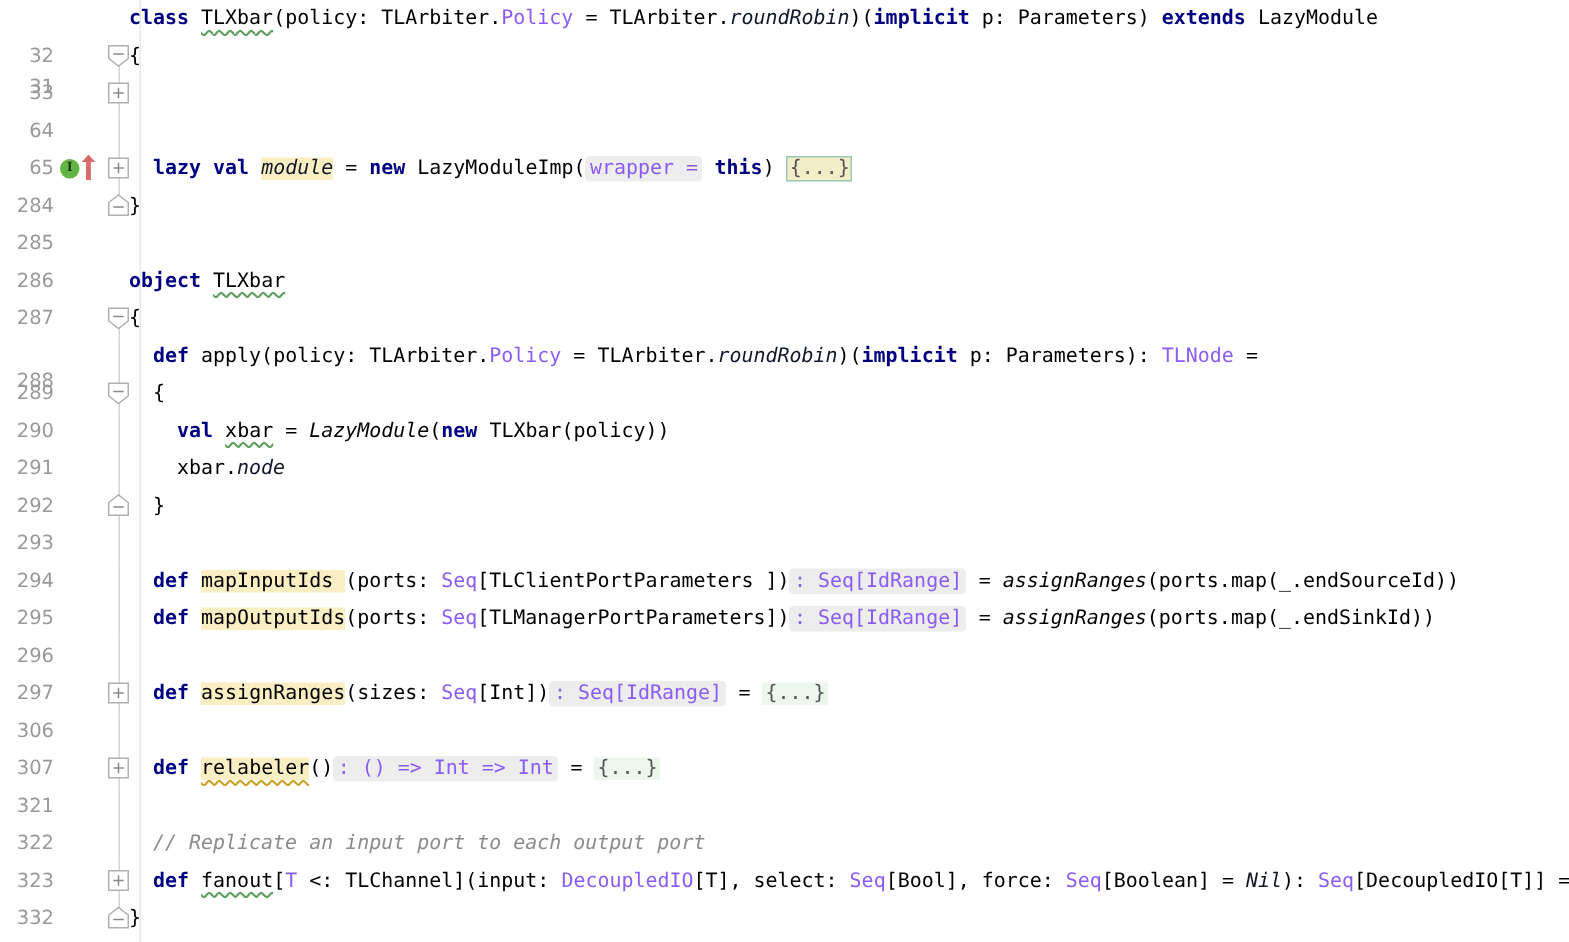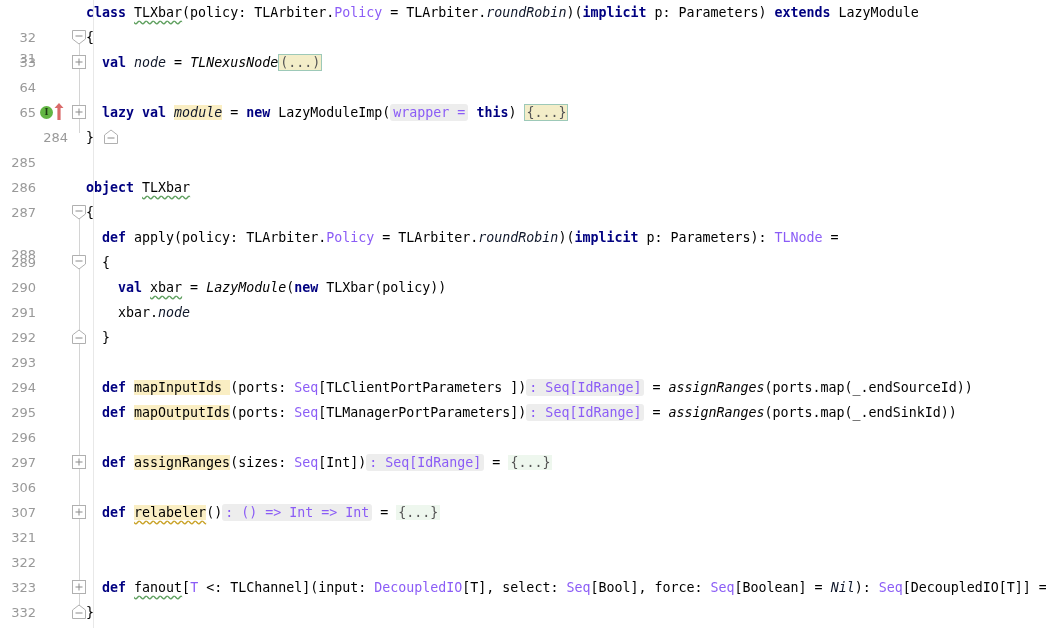--- a/index.html
+++ b/index.html
@@ -178,21 +178,21 @@
         <div class="row" style="position: absolute; top: 75px; left: 0px; width: 94px;"><div class="lineno">64</div></div>
         <div class="rail" style="top: 100px; height: 25px;"></div>
         <div class="row" style="position: absolute; top: 100px; left: 0px; width: 94px;"><div class="lineno">65</div><div class="gicon"><div class="impl-dot">I</div><svg class="up-arrow" viewBox="0 0 12 17">
               <path d="M6 0 L10.5 5 H7.6 V17 H4.4 V5 H1.5 Z" fill="#d96a6a"></path>
             </svg></div><div class="fold"><svg width="15" height="16" viewBox="0 0 15 16">
               <rect x="0.5" y="1.5" width="13" height="13" fill="#ffffff" stroke="#b0b0b0"></rect>
               <line x1="3.5" y1="8" x2="10.5" y2="8" stroke="#8a8a8a"></line>
               <line x1="7" y1="4.5" x2="7" y2="11.5" stroke="#8a8a8a"></line>
             </svg></div></div>
         <div class="rail" style="top: 125px; height: 8px;"></div>
-        <div class="row" style="position: absolute; top: 125px; left: 0px; width: 94px; margin-left: 32px;"><div class="lineno">284</div><div class="fold"><svg width="15" height="16" viewBox="0 0 15 16">
+        <div class="row" style="position: absolute; top: 125px; left: 0px; width: 94px;"><div class="lineno">284</div><div class="fold"><svg width="15" height="16" viewBox="0 0 15 16">
               <path d="M0.5 14.5 H13.5 V6 L7 1 L0.5 6 Z" fill="#ffffff" stroke="#b0b0b0"></path>
               <line x1="3.5" y1="9" x2="10.5" y2="9" stroke="#8a8a8a"></line>
             </svg></div></div>
         <div class="row" style="position: absolute; top: 150px; left: 0px; width: 94px;"><div class="lineno">285</div></div>
         <div class="row" style="position: absolute; top: 175px; left: 0px; width: 94px;"><div class="lineno">286</div></div>
         <div class="rail" style="top: 214px; height: 11px;"></div>
         <div class="row" style="position: absolute; top: 200px; left: 0px; width: 94px;"><div class="lineno">287</div><div class="fold"><svg width="15" height="16" viewBox="0 0 15 16">
               <path d="M0.5 1.5 H13.5 V10 L7 15 L0.5 10 Z" fill="#ffffff" stroke="#b0b0b0"></path>
               <line x1="3.5" y1="7" x2="10.5" y2="7" stroke="#8a8a8a"></line>
             </svg></div></div>
@@ -251,21 +251,20 @@
             </svg></div></div>
       </div>
   </div>
 
   <div class="codearea">
 
     <div class="code" style="top:0px"><span class="kw">class</span><span class="plain"> </span><span class="plain err-wavy">TLXbar</span><span class="plain">(policy: TLArbiter.</span><span class="type">Policy</span><span class="plain"> = TLArbiter.</span><span class="italic-purple">roundRobin</span><span class="plain">)(</span><span class="kw">implicit</span><span class="plain"> p: Parameters) </span><span class="kw">extends</span><span class="plain"> LazyModule</span></div>
 
     <div class="code" style="top:25px"><span class="plain">{</span></div>
 
-    <div class="code" style="top:50px"><span class="plain">  </span><span class="kw">val</span><span class="plain"> </span><span class="italic-purple">node</span><span class="plain"> = </span><span class="italic-blk">TLNexusNode</span><span class="fold-ph">(...)</span></div>
 
     <div class="code" style="top:75px"></div>
 
     <div class="code" style="top:100px"><span class="plain">  </span><span class="kw">lazy</span><span class="plain"> </span><span class="kw">val</span><span class="plain"> </span><span class="italic-purple lazyhl">module</span><span class="plain"> = </span><span class="kw">new</span><span class="plain"> LazyModuleImp(</span><span class="hint">wrapper =</span><span class="plain"> </span><span class="kw">this</span><span class="plain">) </span><span class="fold-ph">{...}</span></div>
 
     <div class="code" style="top:125px"><span class="plain">}</span></div>
 
     <div class="code" style="top:150px"></div>
 
     <div class="code" style="top:175px"><span class="kw">object</span><span class="plain"> </span><span class="plain err-wavy">TLXbar</span></div>
@@ -291,20 +290,20 @@
     <div class="code" style="top:425px"></div>
 
     <div class="code" style="top:450px"><span class="plain">  </span><span class="kw">def</span><span class="plain"> </span><span class="plain ident-hl">assignRanges</span><span class="plain">(sizes: </span><span class="type">Seq</span><span class="plain">[Int])</span><span class="hint">: Seq[IdRange]</span><span class="plain"> = </span><span class="fold-ph-plain">{...}</span></div>
 
     <div class="code" style="top:475px"></div>
 
     <div class="code" style="top:500px"><span class="plain">  </span><span class="kw">def</span><span class="plain"> </span><span class="plain ident-hl warn-wavy">relabeler</span><span class="plain">()</span><span class="hint">: () =&gt; Int =&gt; Int</span><span class="plain"> = </span><span class="fold-ph-plain">{...}</span></div>
 
     <div class="code" style="top:525px"></div>
 
-    <div class="code" style="top:550px"><span class="plain">  </span></div>
+    <div class="code" style="top:550px"><span class="plain">  </span><span class="comment">// Replicate an input port to each output port</span></div>
 
     <div class="code" style="top:575px"><span class="plain">  </span><span class="kw">def</span><span class="plain"> </span><span class="plain err-wavy">fanout</span><span class="plain">[</span><span class="type">T</span><span class="plain"> &lt;: TLChannel](input: </span><span class="type">DecoupledIO</span><span class="plain">[T], select: </span><span class="type">Seq</span><span class="plain">[Bool], force: </span><span class="type">Seq</span><span class="plain">[Boolean] = </span><span class="italic-purple">Nil</span><span class="plain">): </span><span class="type">Seq</span><span class="plain">[DecoupledIO[T]] =</span></div>
 
     <div class="code" style="top:600px"><span class="plain">}</span></div>
 
   </div>
 </div>
 
 </body></html>

